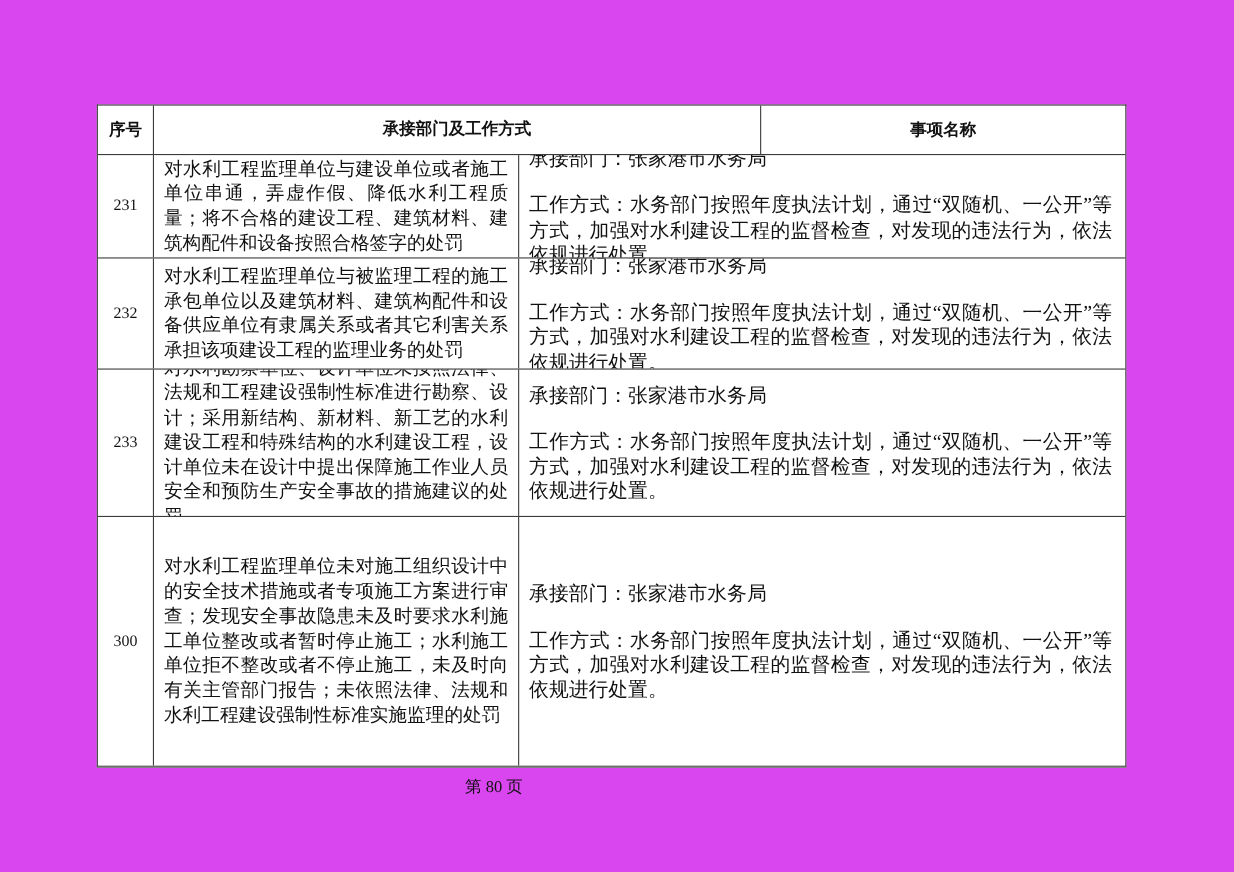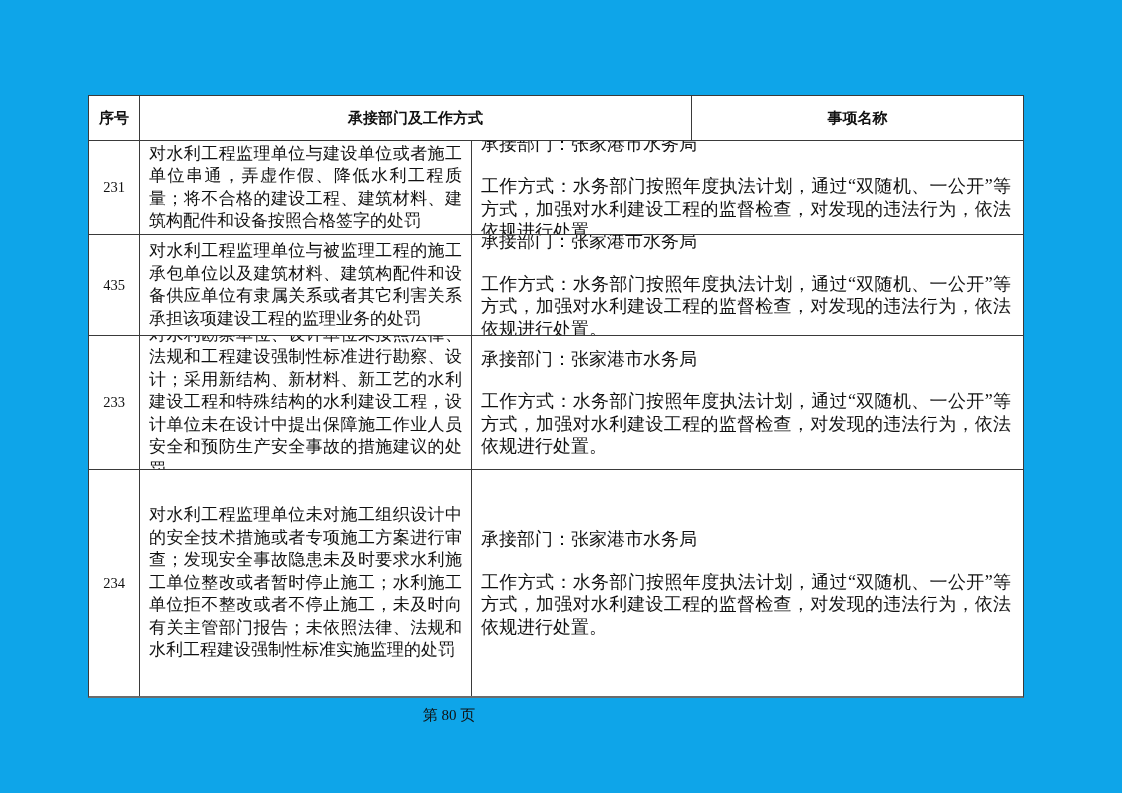--- a/index.html
+++ b/index.html
@@ -9,21 +9,21 @@
     height: 793px;
     background: #ffffff;
     font-family: "Liberation Serif", "DejaVu Serif", serif;
     color: #111111;
   }
   .page {
     position: absolute;
     left: 0; top: 0;
     width: 1122px;
     height: 793px;
-    background: #0ea5e9;
+    background: #d946ef;
     overflow: hidden;
   }
   .doc-table {
     position: absolute;
     left: 88px;
     top: 95px;
     width: 936px;
     box-sizing: border-box;
     border: 1px solid #3a3a3a;
     border-bottom: 2px solid #6b6b6b;
@@ -110,21 +110,21 @@
       <div class="cell c2">
         <span class="item-text">对水利工程监理单位与建设单位或者施工单位串通，弄虚作假、降低水利工程质量；将不合格的建设工程、建筑材料、建筑构配件和设备按照合格签字的处罚</span>
       </div>
       <div class="cell c3">
         <div class="dept-line">承接部门：张家港市水务局</div>
         <div class="method-line">工作方式：水务部门按照年度执法计划，通过“双随机、一公开”等方式，加强对水利建设工程的监督检查，对发现的违法行为，依法依规进行处置。</div>
       </div>
     </div>
 
     <div class="trow r1">
-      <div class="cell c1 num">435</div>
+      <div class="cell c1 num">232</div>
       <div class="cell c2">
         <span class="item-text">对水利工程监理单位与被监理工程的施工承包单位以及建筑材料、建筑构配件和设备供应单位有隶属关系或者其它利害关系承担该项建设工程的监理业务的处罚</span>
       </div>
       <div class="cell c3">
         <div class="dept-line">承接部门：张家港市水务局</div>
         <div class="method-line">工作方式：水务部门按照年度执法计划，通过“双随机、一公开”等方式，加强对水利建设工程的监督检查，对发现的违法行为，依法依规进行处置。</div>
       </div>
     </div>
 
     <div class="trow r2">
@@ -132,21 +132,21 @@
       <div class="cell c2">
         <span class="item-text">对水利勘察单位、设计单位未按照法律、法规和工程建设强制性标准进行勘察、设计；采用新结构、新材料、新工艺的水利建设工程和特殊结构的水利建设工程，设计单位未在设计中提出保障施工作业人员安全和预防生产安全事故的措施建议的处罚</span>
       </div>
       <div class="cell c3">
         <div class="dept-line">承接部门：张家港市水务局</div>
         <div class="method-line">工作方式：水务部门按照年度执法计划，通过“双随机、一公开”等方式，加强对水利建设工程的监督检查，对发现的违法行为，依法依规进行处置。</div>
       </div>
     </div>
 
     <div class="trow r3">
-      <div class="cell c1 num">234</div>
+      <div class="cell c1 num">300</div>
       <div class="cell c2">
         <span class="item-text">对水利工程监理单位未对施工组织设计中的安全技术措施或者专项施工方案进行审查；发现安全事故隐患未及时要求水利施工单位整改或者暂时停止施工；水利施工单位拒不整改或者不停止施工，未及时向有关主管部门报告；未依照法律、法规和水利工程建设强制性标准实施监理的处罚</span>
       </div>
       <div class="cell c3">
         <div class="dept-line">承接部门：张家港市水务局</div>
         <div class="method-line">工作方式：水务部门按照年度执法计划，通过“双随机、一公开”等方式，加强对水利建设工程的监督检查，对发现的违法行为，依法依规进行处置。</div>
       </div>
     </div>
 
   </div>

